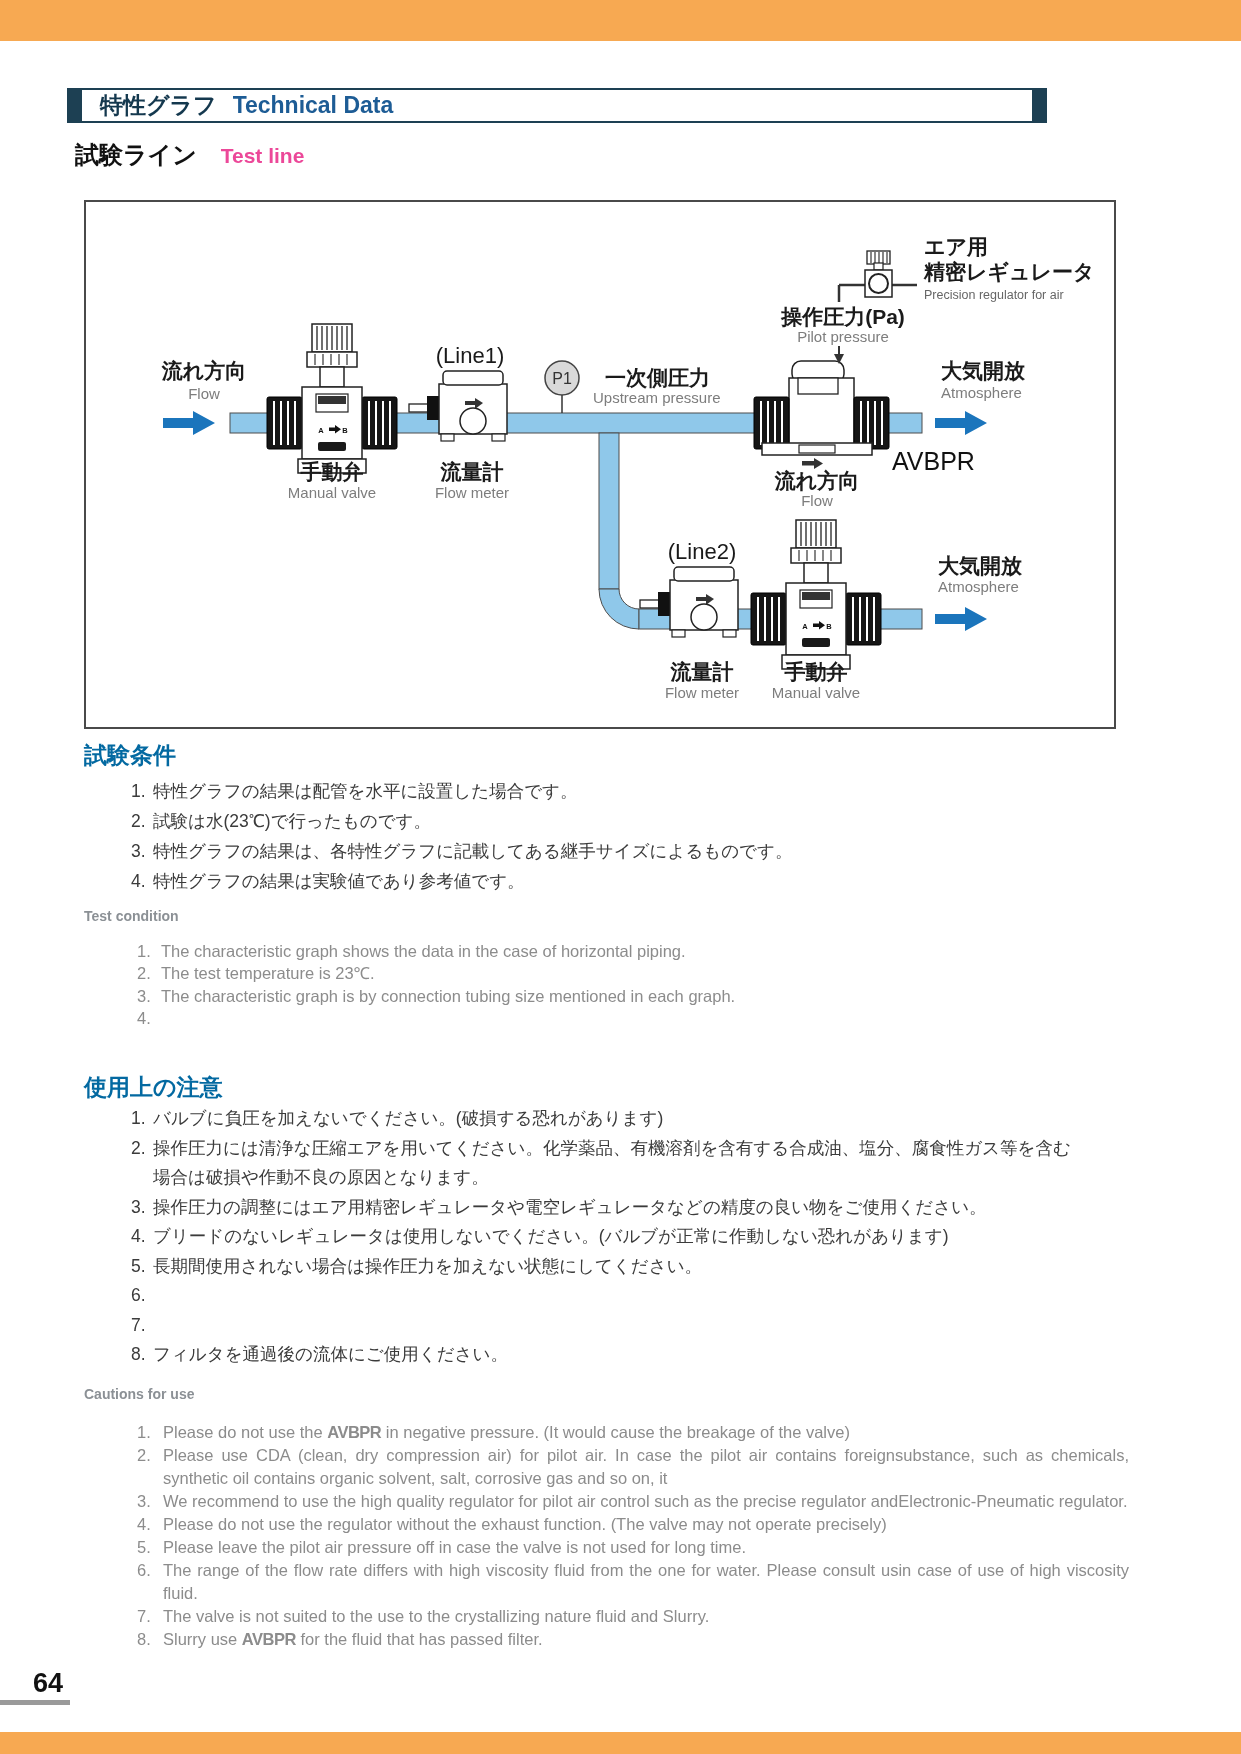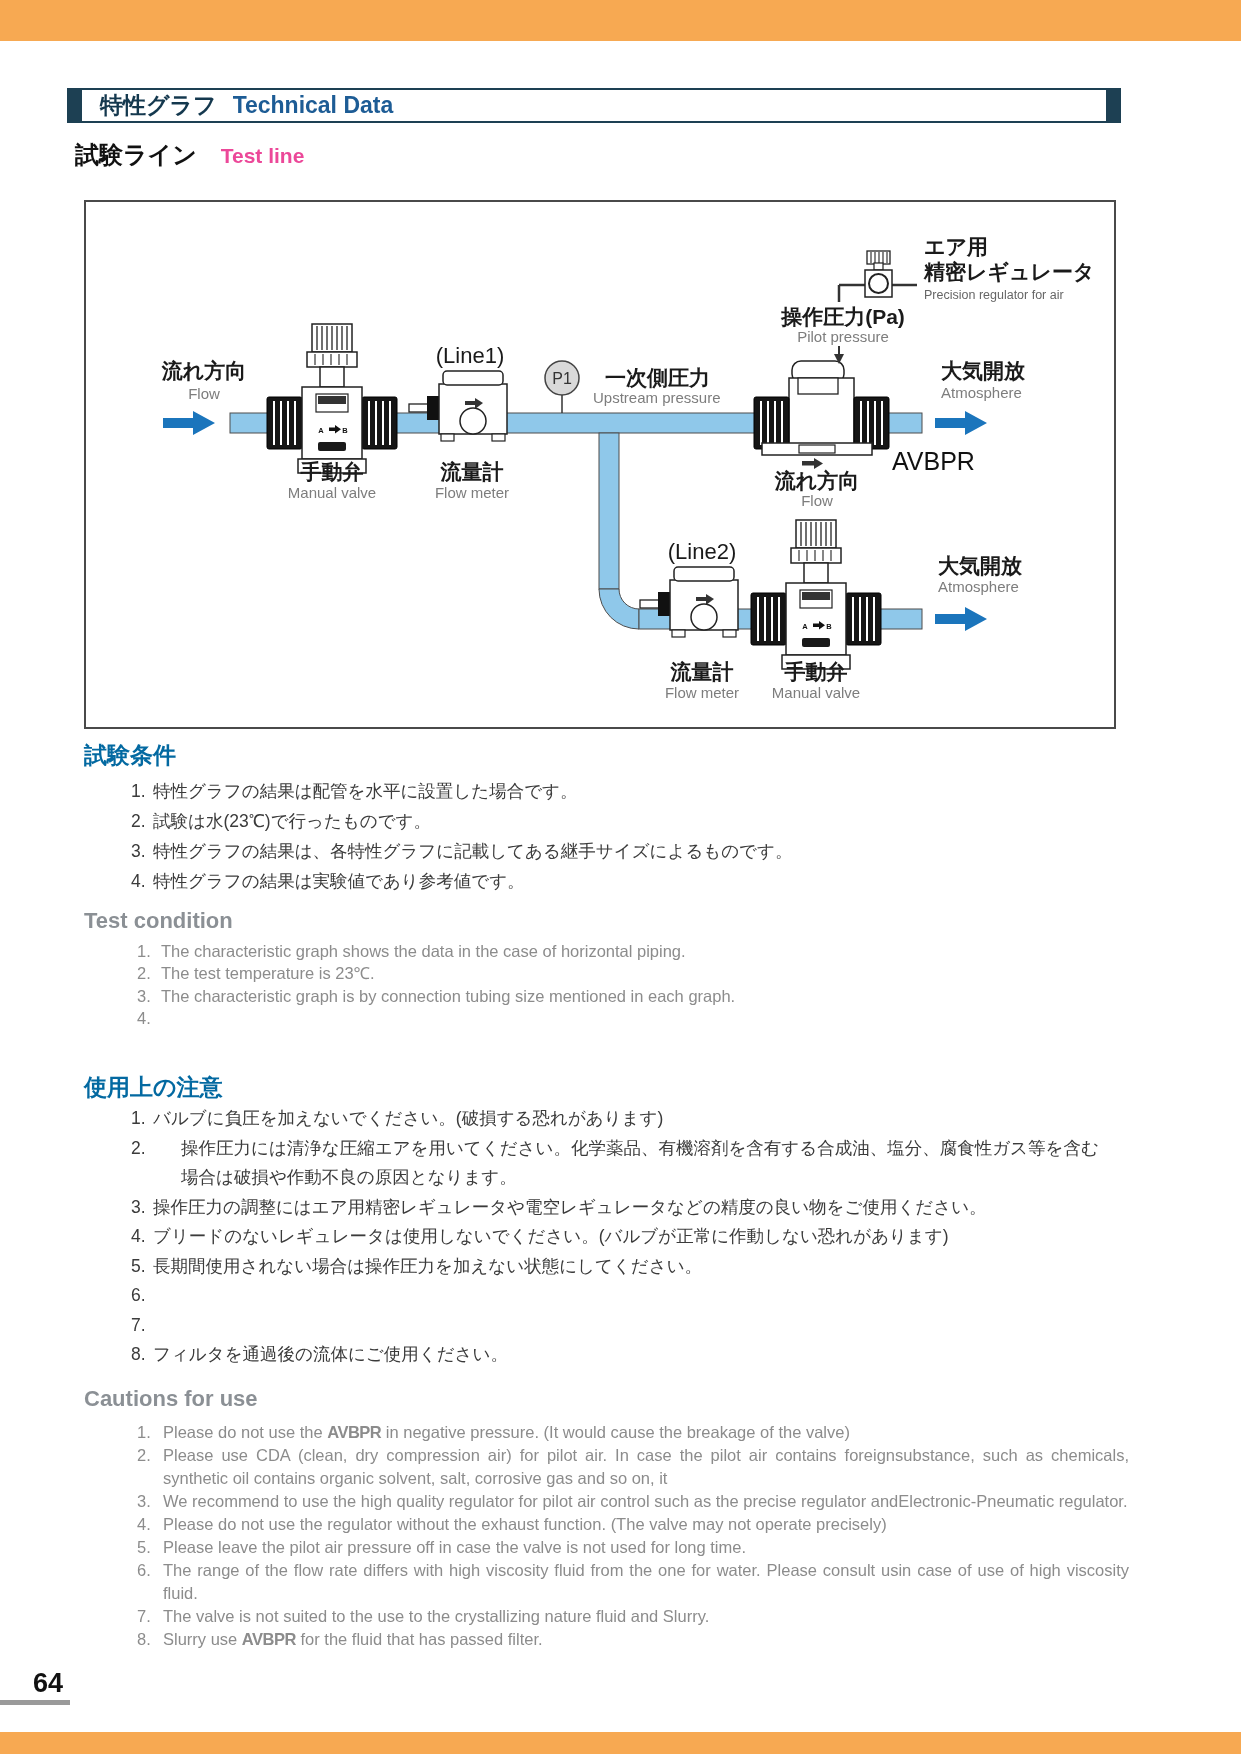--- a/index.html
+++ b/index.html
@@ -3,21 +3,21 @@
 <meta charset="utf-8">
 <style>
   html,body{margin:0;padding:0;background:#fff;}
   .page{position:relative;width:1241px;height:1754px;background:#fff;overflow:hidden;
         font-family:"Liberation Sans",sans-serif;color:#1a1a1a;}
   .band{position:absolute;left:0;width:1241px;background:#F7A952;}
   .band.top{top:0;height:41px;}
   .band.bottom{top:1732px;height:22px;}
 
   
-  .header-bar{position:absolute;left:67px;top:88px;width:1054px;height:35px;
+  .header-bar{position:absolute;left:67px;top:88px;width:980px;height:35px;
       border:2px solid #1D4053;background:#fff;display:flex;align-items:center;box-sizing:border-box;}
   .header-block{width:13px;height:100%;background:#1D4053;flex:none;}
   .header-block.right{margin-left:auto;}
   .header-title-ja{margin-left:18px;font-size:23px;font-weight:700;color:#14384E;}
   .header-title-en{margin-left:16px;font-size:23px;font-weight:700;color:#1D5C95;}
 
   
   .testline-row{position:absolute;left:75px;top:139px;display:flex;align-items:baseline;}
   .testline-ja{font-size:24px;font-weight:700;color:#111;}
   .testline-en{margin-left:24px;font-size:21px;font-weight:700;color:#ec4899;}
@@ -29,21 +29,21 @@
   .t-ja{font-size:21px;font-weight:600;fill:#1a1a1a;}
   .t-en{font-size:15px;fill:#7d7d7d;}
   .t-en-sm{font-size:12.5px;fill:#666;}
   .t-line{font-size:22px;fill:#1a1a1a;}
   .t-avbpr{font-size:25px;fill:#111;}
   .t-p1{font-size:16px;fill:#333;}
   .t-tiny{font-size:7.5px;fill:#111;font-weight:700;}
 
   
   .h-ja{position:absolute;font-size:23px;font-weight:700;color:#0369a1;}
-  .h-en{position:absolute;font-size:22px;font-weight:700;color:#8B9095;}
+  .h-en{position:absolute;font-size:14px;font-weight:700;color:#8B9095;}
   ul.plain{list-style:none;margin:0;padding:0;position:absolute;}
   li.row{display:flex;align-items:flex-start;}
   .jp-list{left:131px;width:990px;font-size:17.5px;color:#3b3b3b;}
   .jp-list li{line-height:30px;}
   .jp-list .num{flex:none;width:22px;}
   .en-list{left:137px;width:992px;font-size:16.5px;color:#8c8c8c;}
   .en-list li{line-height:22.4px;}
   .en-list .num{flex:none;width:24px;}
   .cjp-list{left:131px;width:992px;font-size:17.5px;color:#3b3b3b;}
   .cjp-list li{line-height:29.5px;}
@@ -270,21 +270,21 @@
   </ul>
 
   <div class="h-ja" style="left:84px;top:1072px;">使用上の注意</div>
   <ul class="plain cjp-list" style="top:1104px;">
     <li class="row">
         <span class="num">1.</span>
         <span class="txt">バルブに負圧を加えないでください。(破損する恐れがあります)</span>
       </li>
     <li class="row">
         <span class="num">2.</span>
-        <span class="txt" style="max-width:930px;margin-left:28px;">操作圧力には清浄な圧縮エアを用いてください。化学薬品、有機溶剤を含有する合成油、塩分、腐食性ガス等を含む場合は破損や作動不良の原因となります。</span>
+        <span class="txt" style="max-width:930px;">操作圧力には清浄な圧縮エアを用いてください。化学薬品、有機溶剤を含有する合成油、塩分、腐食性ガス等を含む場合は破損や作動不良の原因となります。</span>
       </li>
     <li class="row">
         <span class="num">3.</span>
         <span class="txt">操作圧力の調整にはエア用精密レギュレータや電空レギュレータなどの精度の良い物をご使用ください。</span>
       </li>
     <li class="row">
         <span class="num">4.</span>
         <span class="txt">ブリードのないレギュレータは使用しないでください。(バルブが正常に作動しない恐れがあります)</span>
       </li>
     <li class="row">

